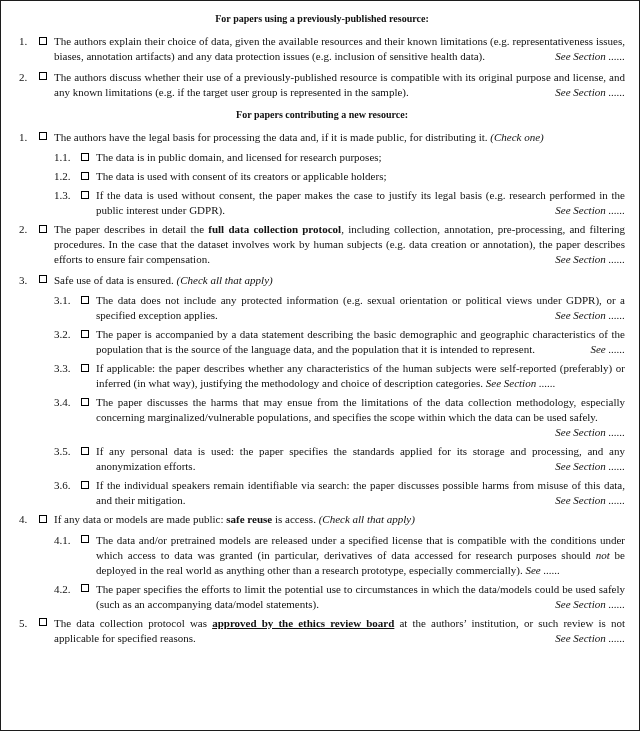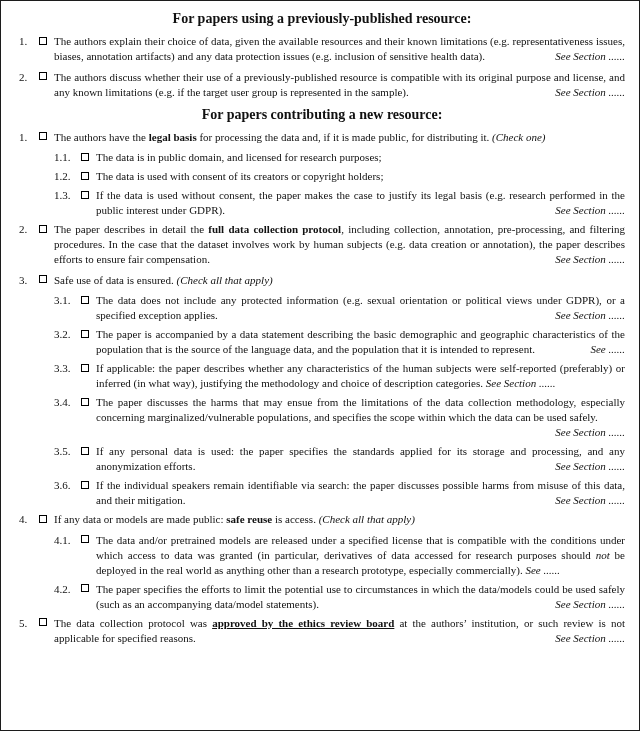--- a/index.html
+++ b/index.html
@@ -7,21 +7,21 @@
   body { font-family: "Liberation Serif", "DejaVu Serif", serif; color: #111; }
   .page {
     width: 640px;
     min-height: 731px;
     border: 1px solid #1c1c1c;
     background: #ffffff;
     padding: 9px 14px 6px 18px;
     overflow: hidden;
   }
   .sec-title {
-    font-size: 14px;
+    font-size: 10px;
     font-weight: bold;
     text-align: center;
     margin: 1px 0 8px 0;
     line-height: 15px;
   }
   .section + .section { margin-top: 7px; }
   .item {
     display: flex;
     font-size: 11px;
     line-height: 15px;
@@ -61,33 +61,33 @@
       <div class="txt"><span><span>The authors discuss whether their use of a previously-published resource is compatible with its original purpose and license, and any known limitations (e.g. if the target user group is represented in the sample).</span></span><span class="see">See Section ......</span></div>
     </div>
   </section>
 
   <section class="section">
     <h2 class="sec-title">For papers contributing a new resource:</h2>
 
     <div class="item">
       <span class="num">1.</span>
       <span class="box" role="checkbox" aria-checked="false"></span>
-      <div class="txt"><span><span>The authors have the </span><span style="font-weight: bold;">legal basis</span><span> for processing the data and, if it is made public, for distributing it. </span><span style="font-style: italic;">(Check one)</span></span><span class="see"></span></div>
+      <div class="txt"><span><span>The authors have the </span><span style="font-weight: normal;">legal basis</span><span> for processing the data and, if it is made public, for distributing it. </span><span style="font-style: italic;">(Check one)</span></span><span class="see"></span></div>
     </div>
 
     <div class="item sub">
       <span class="num">1.1.</span>
       <span class="box" role="checkbox" aria-checked="false"></span>
       <div class="txt"><span><span>The data is in public domain, and licensed for research purposes;</span></span><span class="see"></span></div>
     </div>
 
     <div class="item sub">
       <span class="num">1.2.</span>
       <span class="box" role="checkbox" aria-checked="false"></span>
-      <div class="txt"><span><span>The data is used with consent of its creators or copyright holders;</span></span><span class="see"></span></div>
+      <div class="txt"><span><span>The data is used with consent of its creators or applicable holders;</span></span><span class="see"></span></div>
     </div>
 
     <div class="item sub">
       <span class="num">1.3.</span>
       <span class="box" role="checkbox" aria-checked="false"></span>
       <div class="txt"><span><span>If the data is used without consent, the paper makes the case to justify its legal basis (e.g. research performed in the public interest under GDPR).</span></span><span class="see">See Section ......</span></div>
     </div>
 
     <div class="item">
       <span class="num">2.</span>

